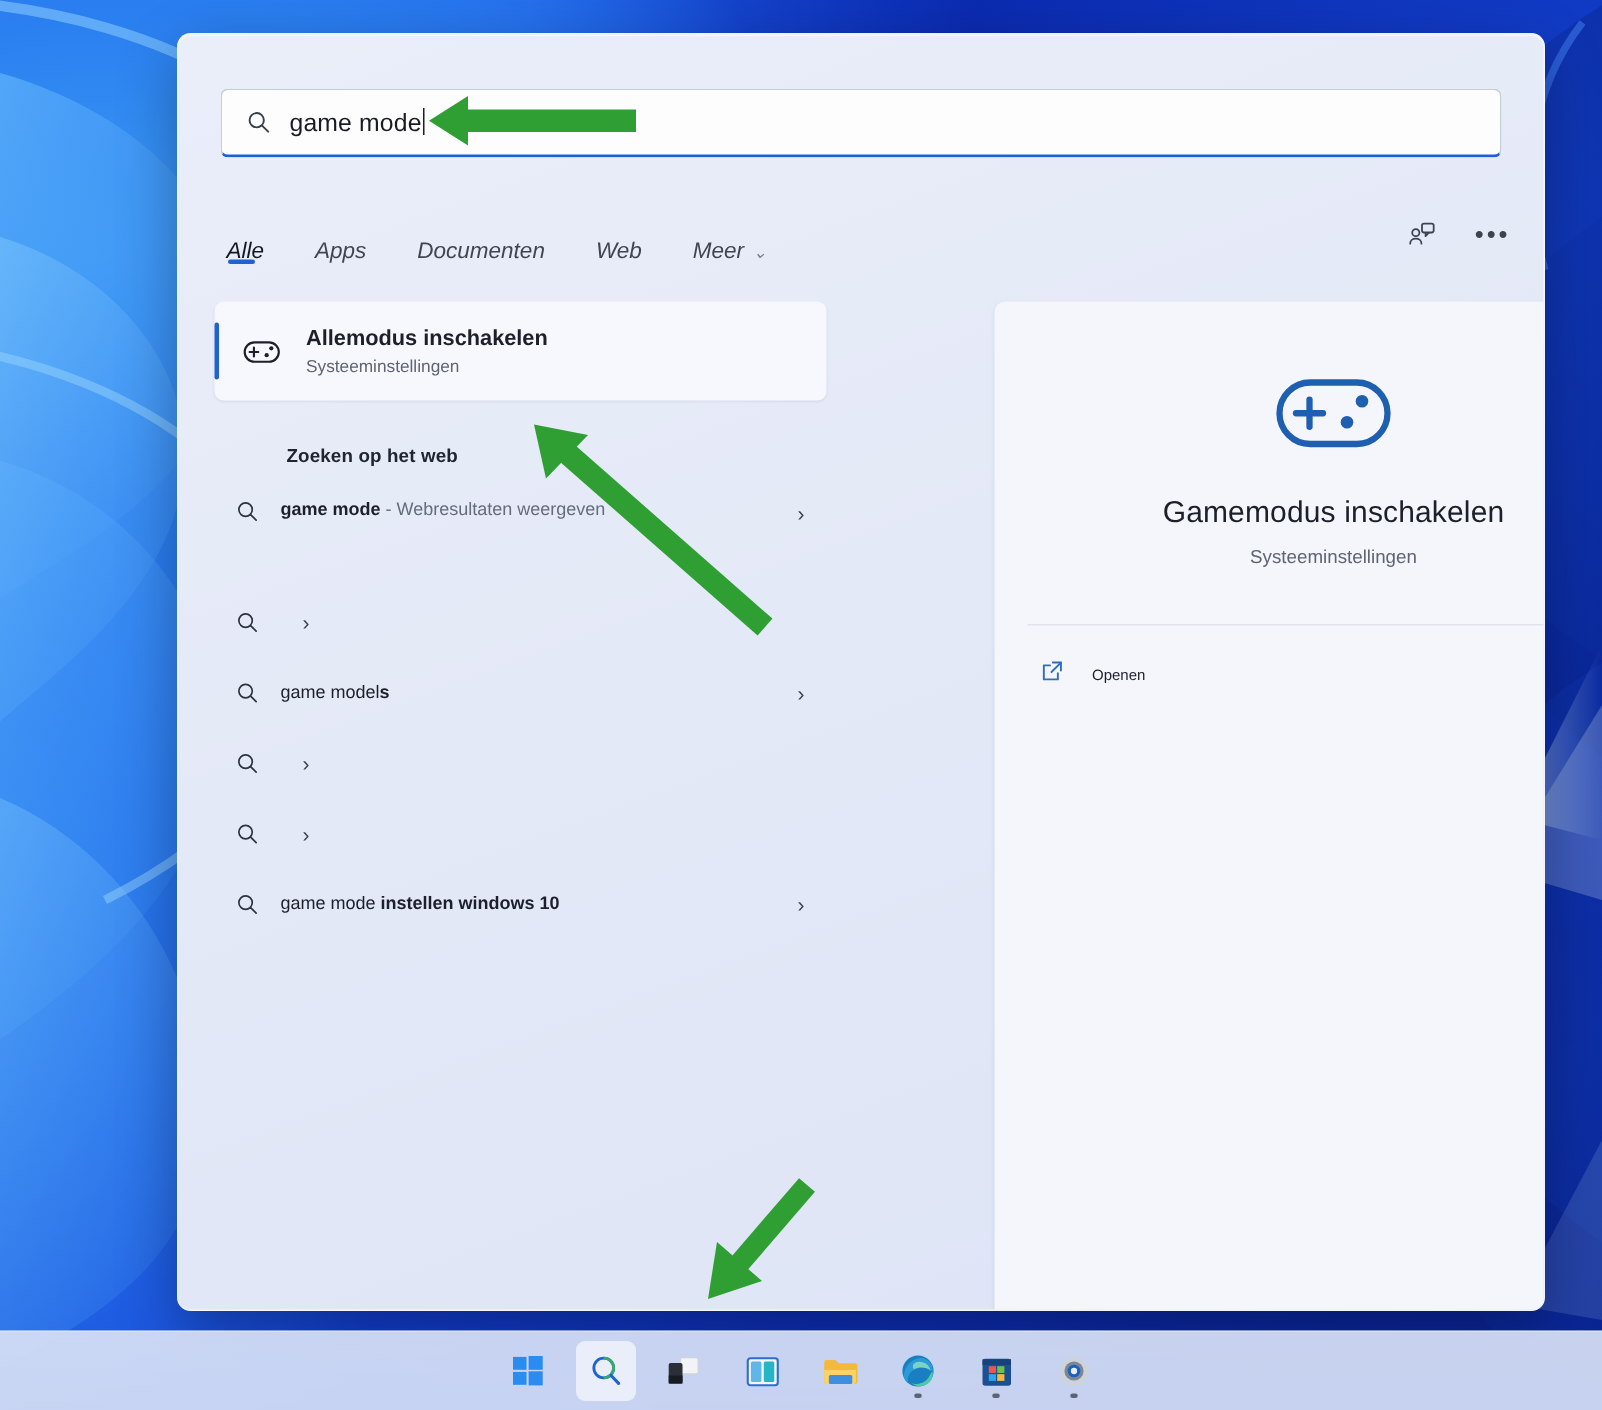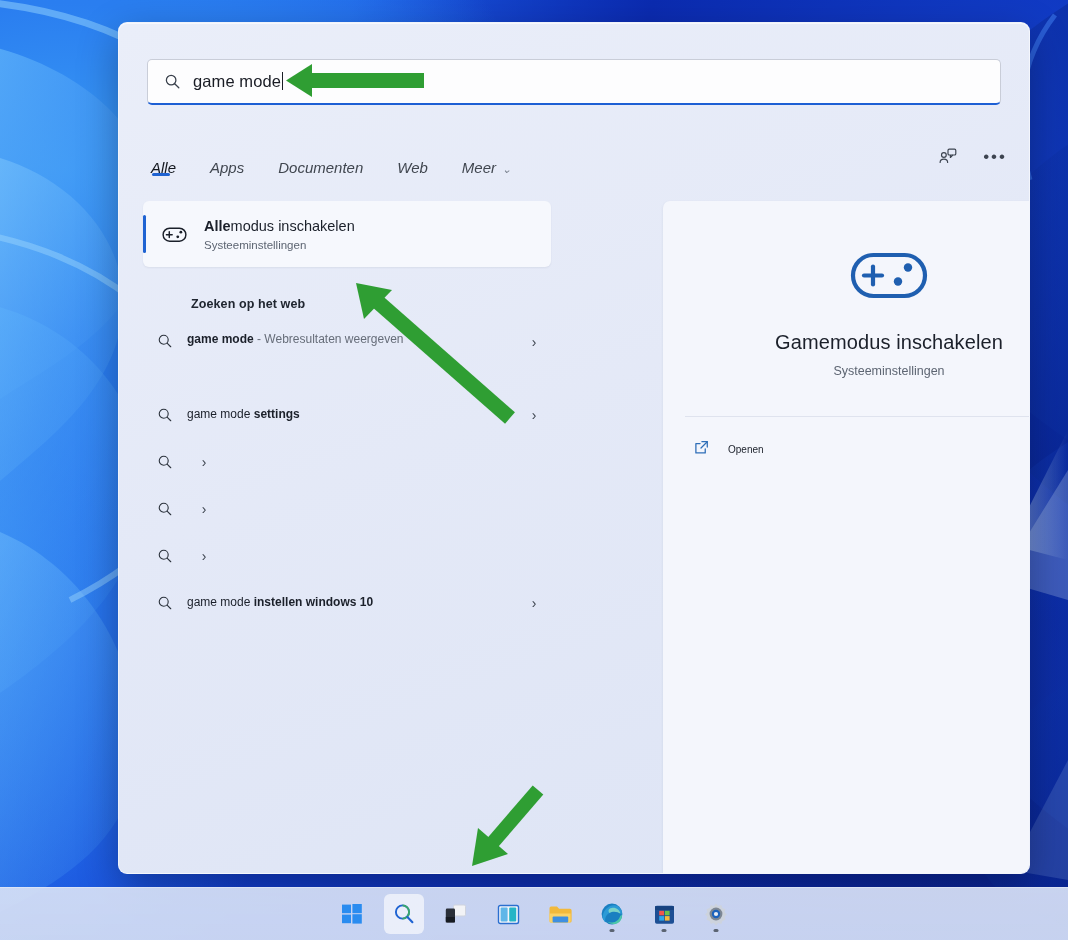--- a/index.html
+++ b/index.html
@@ -133,21 +133,21 @@
     content: "";
     position: absolute;
     left: 0; top: 14px;
     width: 3px; height: 38px;
     border-radius: 2px;
     background: #1f63d2;
   }
   .best-icon { margin-left: 18px; margin-right: 16px; display:flex; }
   .best-title { font-size: 14.5px; color: #1b202a; line-height: 1.25; }
   .best-title b { font-weight: bold; }
-  .best-title span.norm { font-weight: normal; }
+  .best-title span.norm { font-weight: bold; }
   .best-sub { font-size: 11.5px; color: #5d6572; margin-top: 3px; }
 
   .web-row {
     height: 47px;
     display: flex; align-items: center;
     border-radius: 6px;
     cursor: default;
     position: relative;
   }
   .web-row.tall { height: 60px; align-items: flex-start; padding-top: 10px; }
@@ -356,31 +356,31 @@
         <span class="web-chev">›</span>
       </div>
 
       <div class="web-row">
         <span class="web-ico">
           <svg width="16" height="16" viewBox="0 0 20 20">
               <circle cx="8.4" cy="8.4" r="5.6" fill="none" stroke="#2c333d" stroke-width="1.4"></circle>
               <line x1="12.6" y1="12.6" x2="17.2" y2="17.2" stroke="#2c333d" stroke-width="1.4" stroke-linecap="round"></line>
             </svg>
         </span>
-        <span class="web-label"><span>game mode </span><b>settings</b></span>
         <span class="web-chev">›</span>
       </div>
 
       <div class="web-row">
         <span class="web-ico">
           <svg width="16" height="16" viewBox="0 0 20 20">
               <circle cx="8.4" cy="8.4" r="5.6" fill="none" stroke="#2c333d" stroke-width="1.4"></circle>
               <line x1="12.6" y1="12.6" x2="17.2" y2="17.2" stroke="#2c333d" stroke-width="1.4" stroke-linecap="round"></line>
             </svg>
         </span>
+        <span class="web-label"><span>game model</span><b>s</b></span>
         <span class="web-chev">›</span>
       </div>
 
       <div class="web-row">
         <span class="web-ico">
           <svg width="16" height="16" viewBox="0 0 20 20">
               <circle cx="8.4" cy="8.4" r="5.6" fill="none" stroke="#2c333d" stroke-width="1.4"></circle>
               <line x1="12.6" y1="12.6" x2="17.2" y2="17.2" stroke="#2c333d" stroke-width="1.4" stroke-linecap="round"></line>
             </svg>
         </span>

